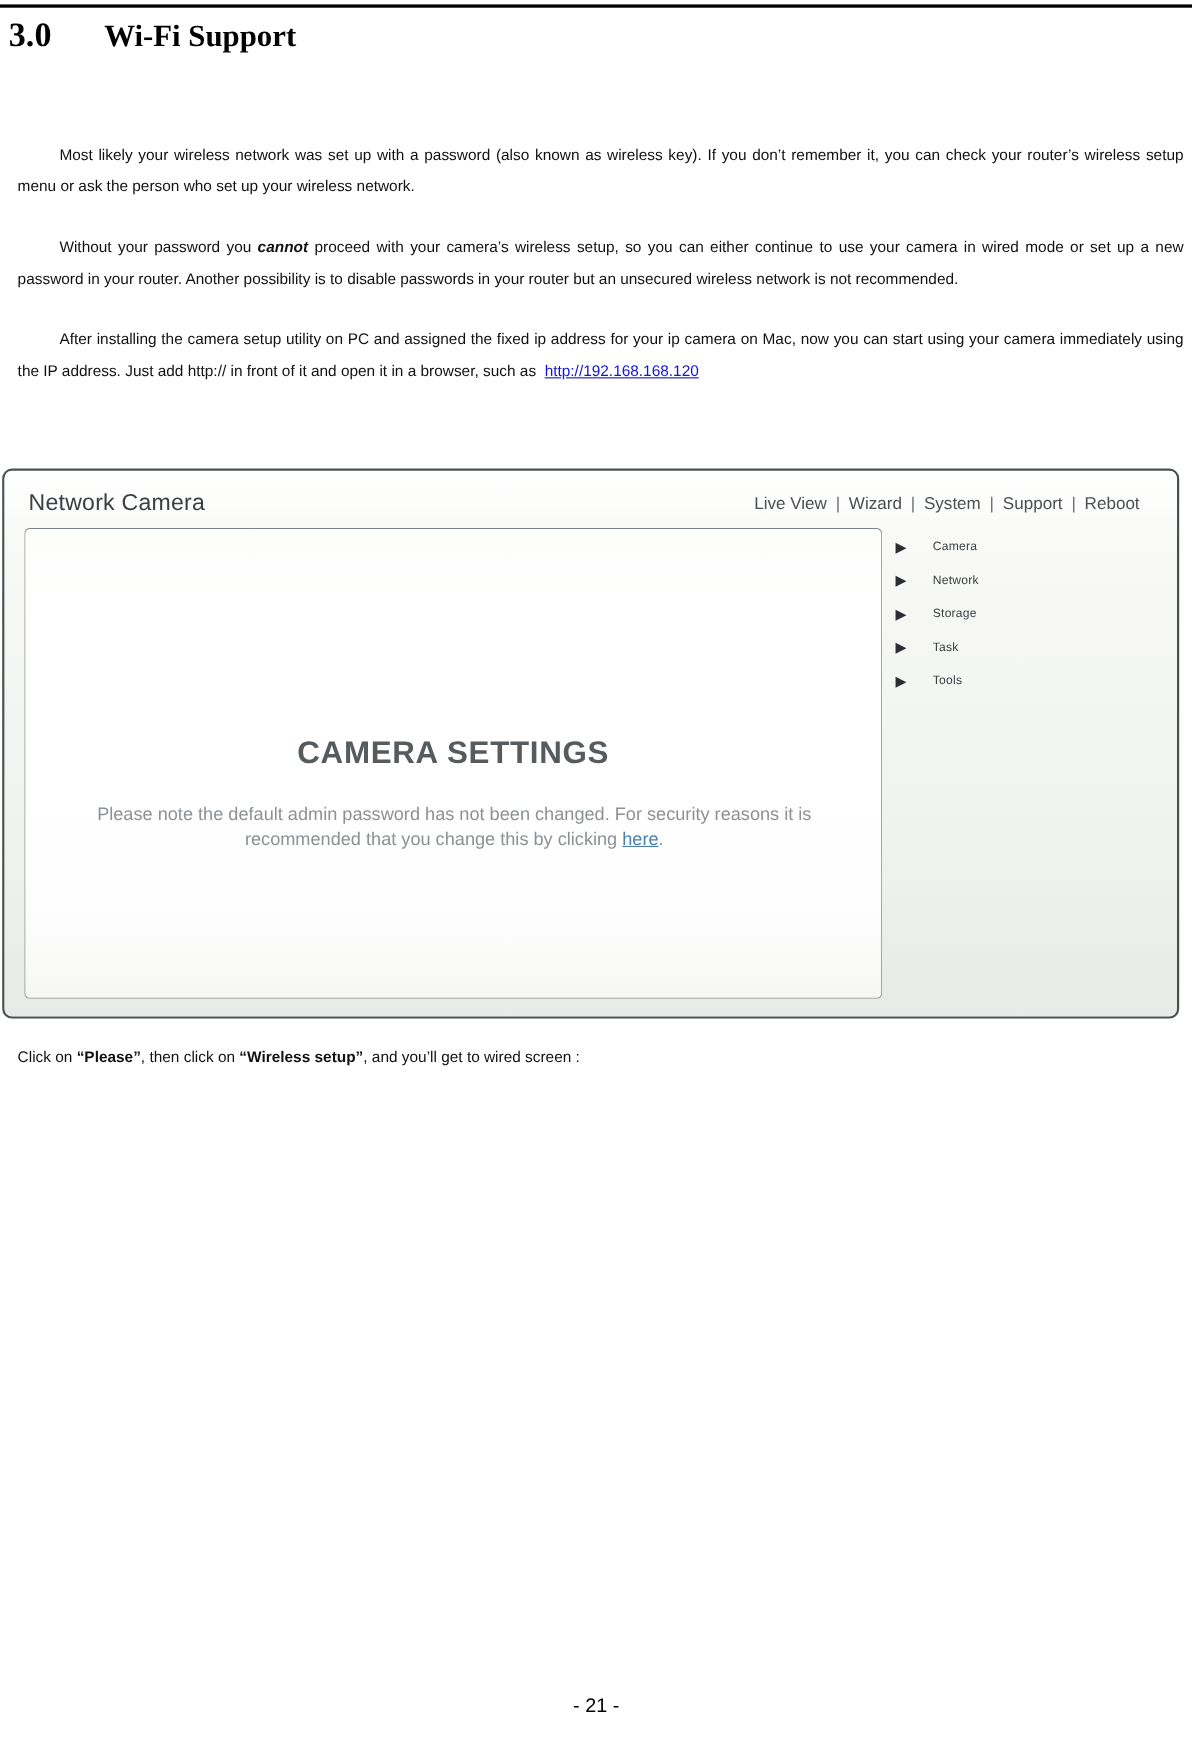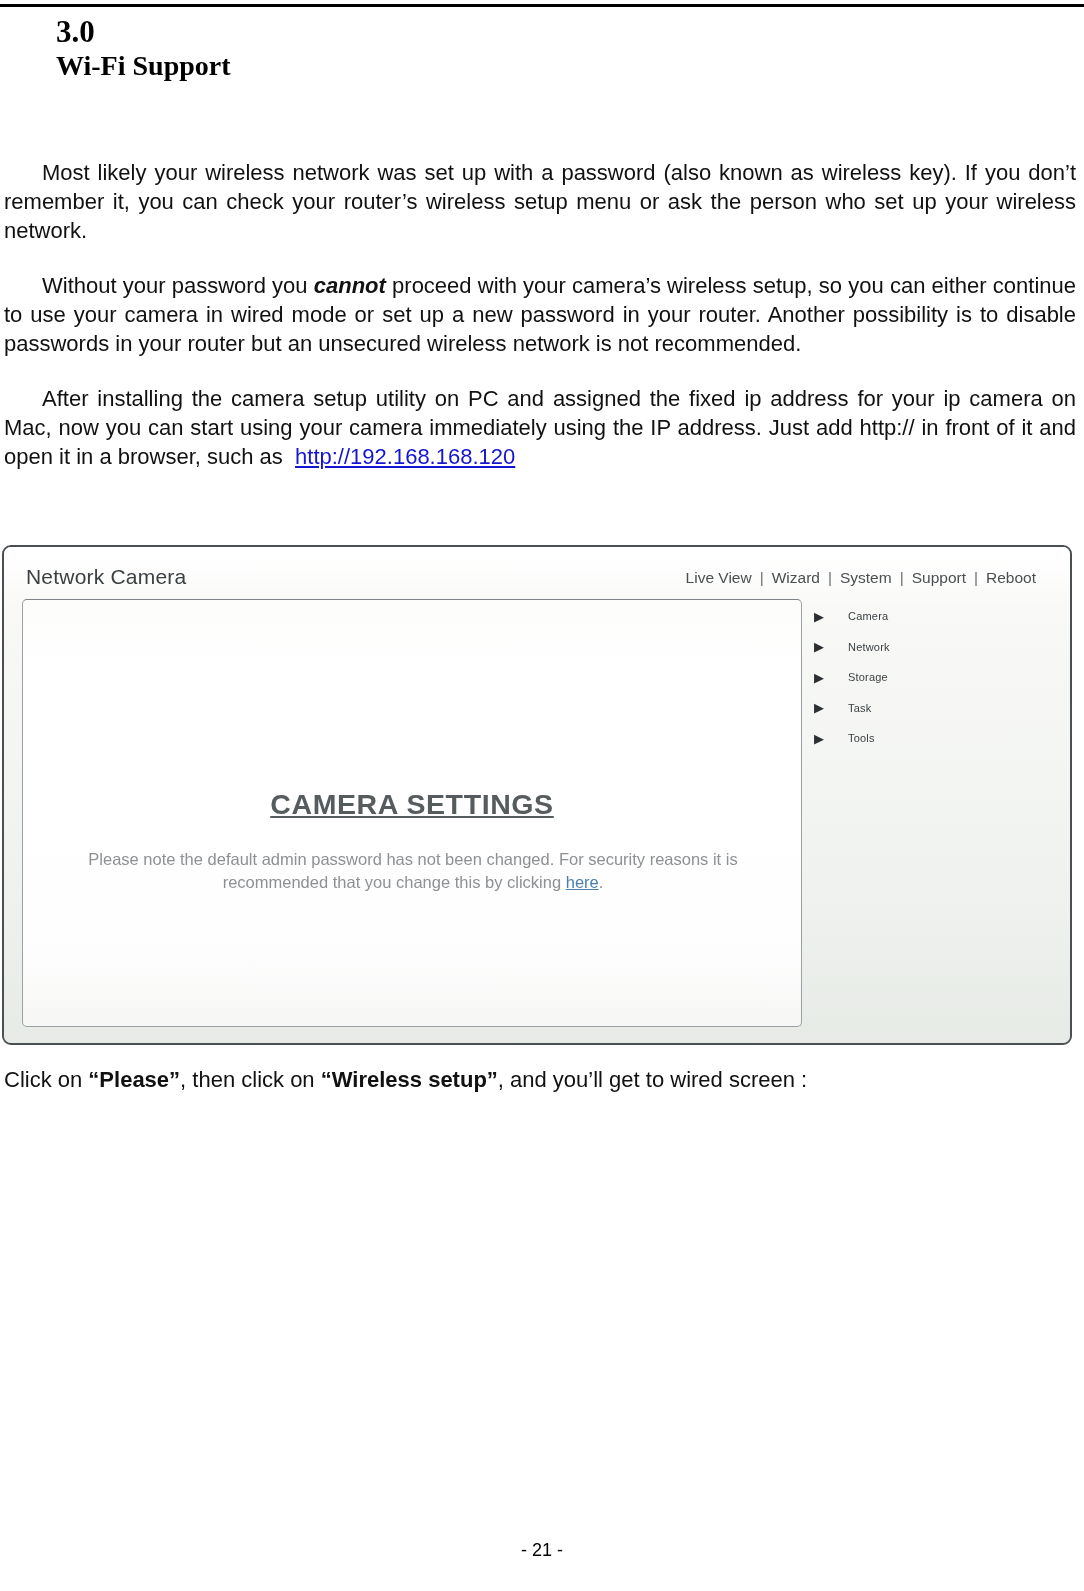--- a/index.html
+++ b/index.html
@@ -40,39 +40,38 @@
     width: 1084px;
   }
 
   
   .heading {
     display: flex;
     align-items: baseline;
     padding-top: 14px;
     padding-left: 8px;
     font-family: "Liberation Serif", serif;
-    flex-direction: column;
   }
   .heading .num {
     font-size: 31px;
     font-weight: bold;
     letter-spacing: 0px;
     color: #000;
   }
   .heading .title {
     font-size: 28px;
     font-weight: bold;
     margin-left: 48px;
     color: #000;
   }
 
   
   .body-block {
-    padding: 0 8px 0 4px;
-    font-size: 22px;
+    padding: 0 8px 0 16px;
+    font-size: 14px;
     line-height: 29px;
     text-align: justify;
     color: #111;
   }
   p.para {
     margin: 0;
     text-indent: 38px;
     text-align: justify;
     text-justify: inter-word;
   }
@@ -168,21 +167,20 @@
     position: absolute;
     top: 188px;
     left: 0;
     width: 100%;
     text-align: center;
     font-size: 28.5px;
     font-weight: bold;
     color: #565b5e;
     letter-spacing: 0.6px;
     font-family: "Liberation Sans", sans-serif;
-    text-decoration: underline;
   }
   .panel-note {
     position: absolute;
     top: 248px;
     left: 40px;
     width: 700px;
     text-align: center;
     font-size: 16.5px;
     line-height: 23px;
     color: #8d9194;

